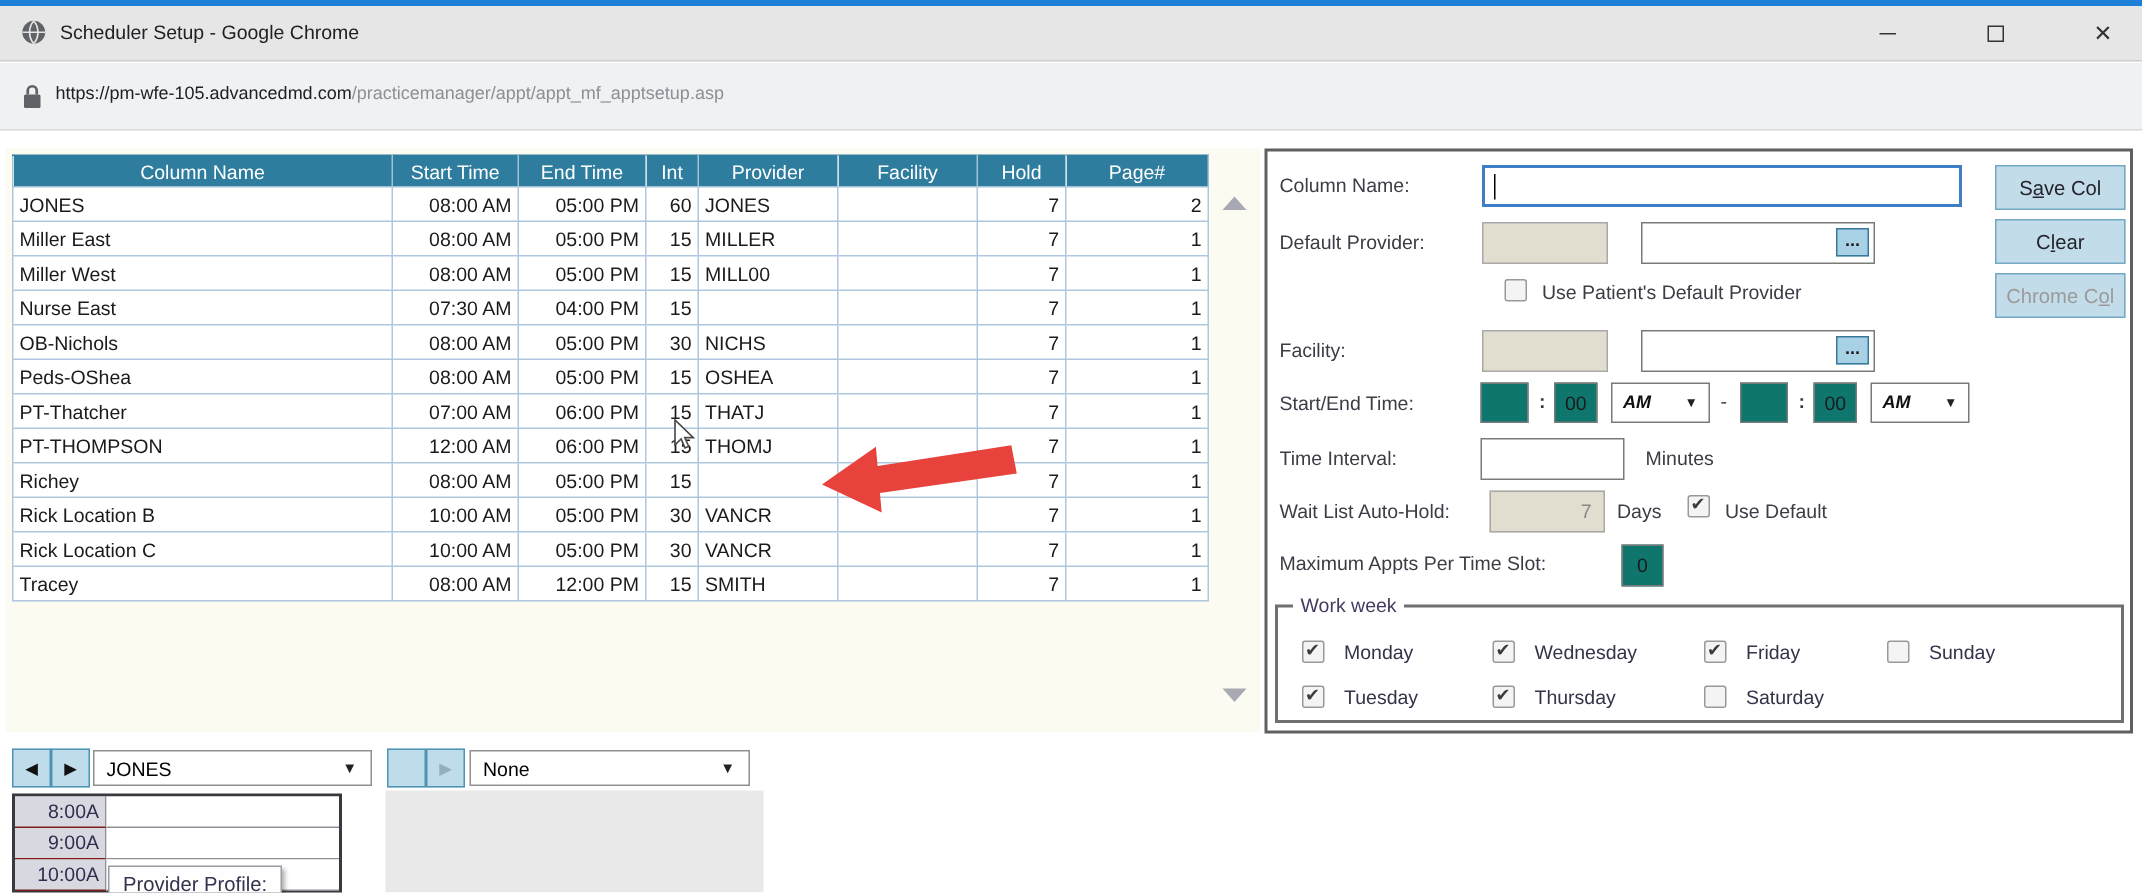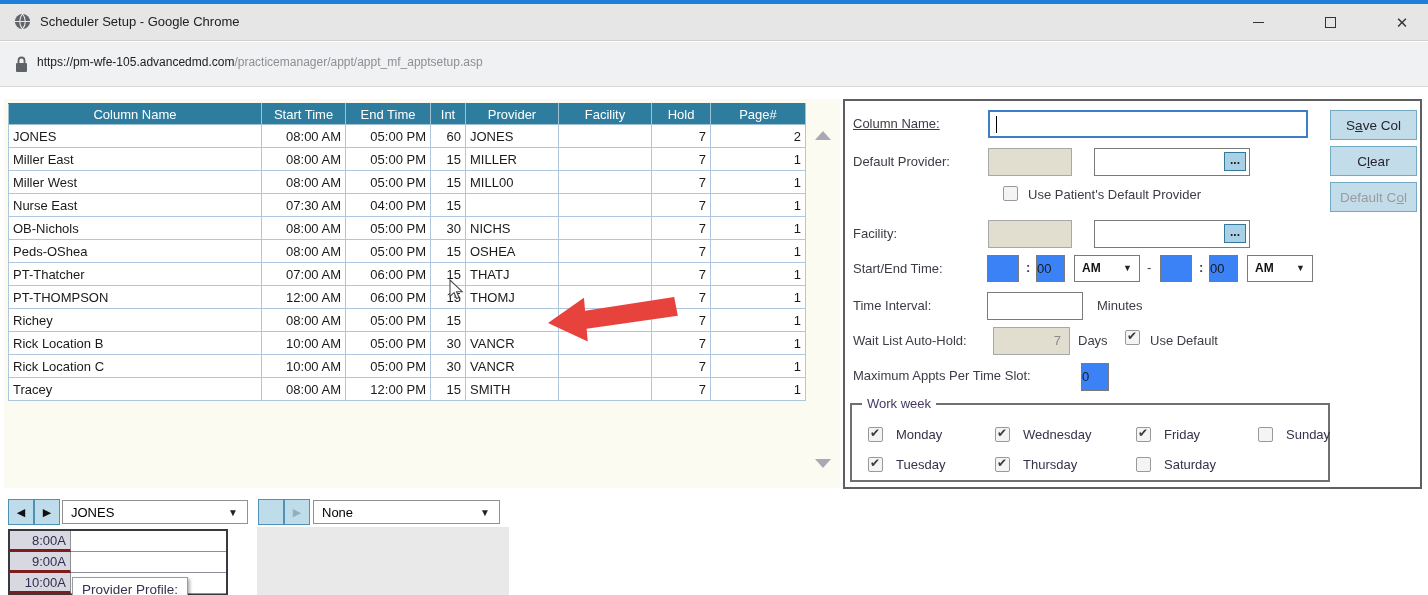--- a/index.html
+++ b/index.html
@@ -46,41 +46,41 @@
   .caret { position:absolute; left:6px; top:4px; width:1px; height:17px; background:#000; }
   .beige { position:absolute; background:#E2DECF; border:1px solid #A8A8A8; }
   .lookup { position:absolute; background:#fff; border:1px solid #7A7A7A; }
   .dots-btn { position:absolute; right:3px; top:3px; width:22px; height:19px; background:#A9D1E5; border:1px solid #34789A; font-size:12px; font-weight:700; color:#1c1c1c; text-align:center; line-height:15px; }
   .side-btn { position:absolute; left:485px; width:87px; height:30px; background:#C3DCEA; border:1px solid #74A9C4; font-size:13.5px; color:#25252e; display:flex; align-items:center; justify-content:center; }
   .side-btn.disabled { color:#9B9B9B; }
   .u { text-decoration:underline; }
   .cb { width:15px; height:15px; background:#F4F4F4; border:1px solid #999; border-radius:2px; display:inline-block; position:relative; flex:none; }
   .cb.on::after { content:"\2714"; position:absolute; left:1px; top:-2px; font-size:12px; color:#3b3b3b; }
   .cb-abs { position:absolute; }
-  .mini-sel { position:absolute; background:#fff; border:1px solid #7A7A7A; font-size:12px; font-weight:700; color:#111; }
+  .mini-sel { position:absolute; background:#fff; border:1px solid #7A7A7A; font-size:12px; font-weight:700; color:#111;font-style:italic; }
   .mini-sel .sel-txt { position:absolute; left:7px; top:5px; }
   .mini-sel .sel-arrow { position:absolute; right:7px; top:7px; font-size:9px; color:#222; }
-  .num-inp { position:absolute; background:#3b82f6; border:1px solid #7A7A7A; font-size:13px; line-height:25px; }
+  .num-inp { position:absolute; background:#0f766e; border:1px solid #7A7A7A; text-align:center; font-size:13px; line-height:25px; }
   .gray-val { color:#8a8a8a; text-align:right; padding-right:8px; line-height:26px; font-size:13px; }
-  fieldset.workweek { position:absolute; left:5px; top:295px; width:480px; height:86px; border:2px solid #707070; }
+  fieldset.workweek { position:absolute; left:5px; top:295px; width:566px; height:86px; border:2px solid #707070; }
   fieldset.workweek legend { margin-left:10px; padding:0 5px; font-size:13px; color:#45385F; }
   .workweek-grid { position:absolute; left:16px; top:8px; display:grid; grid-auto-flow:column; grid-template-rows:30px 30px; grid-template-columns:127px 141px 122px auto;text-align:right; }
   .day-item { display:flex; align-items:center; gap:13px; }
   .day-label { font-size:13px; color:#33334A; }
 
   
   .nav-btn { position:absolute; top:499px; width:26px; height:26px; background:#BFDCEA; border:1px solid #4E93B4; display:flex; align-items:center; justify-content:center; font-size:11px; color:#111; }
   .nav-btn.disabled { color:#93AFBD; }
   .combo { position:absolute; top:500px; height:24px; background:#fff; border:1px solid #919191; font-size:13px; color:#000; }
   .combo .sel-txt { position:absolute; left:8px; top:4px; }
   .combo .sel-arrow { position:absolute; right:9px; top:6px; font-size:10px; color:#222; }
   .gray-block { position:absolute; left:257px; top:527px; width:252px; height:68px; background:#E9E9E9; }
   .mini-grid { position:absolute; left:8px; top:529px; width:220px; border:2px solid #38383F; background:#fff; }
   .mg-row { display:flex; height:21px; }
-  .mg-time { width:61px; background:#D8D8E0; border-right:1px solid #8F8F98; border-bottom:3px solid #7f1d1d; color:#2E2E50; font-size:13px; text-align:right; padding:2px 4px 0 0; }
+  .mg-time { width:61px; background:#D8D8E0; border-right:1px solid #8F8F98; border-bottom:1px solid #7f1d1d; color:#2E2E50; font-size:13px; text-align:right; padding:2px 4px 0 0; }
   .mg-cell { flex:1; background:#fff; border-bottom:1px solid #8F8F98; }
   .tooltip { position:absolute; left:72px; top:577px; background:#FEFEFE; border:1px solid #9A9AA2; box-shadow:2px 2px 3px rgba(0,0,0,.3); padding:4px 9px 6px 9px; font-size:13.5px; color:#33334D; white-space:nowrap; z-index:30; }
 
   .red-arrow { position:absolute; left:545px; top:296px; z-index:20; }
   .cursor { position:absolute; left:449px; top:279px; z-index:25; }
 </style>
 </head>
 <body>
 
 <div class="accent-strip"></div>
@@ -267,31 +267,31 @@
           <td class="c6">7</td>
           <td class="c7">1</td>
         </tr>
       </tbody>
   </table>
   <div class="scroll-up"></div>
   <div class="scroll-down"></div>
 </div>
 
 <div class="panel">
-  <span class="lbl" style="left:8px;top:15px;text-decoration:underline;">Column Name:</span>
+  <span class="lbl" style="left:8px;top:15px;">Column Name:</span>
   <div class="inp inp-focus" style="left:143px;top:9px;width:320px;height:28px;"><span class="caret"></span><span></span></div>
 
   <div class="side-btn" style="top:9px;">
       <span><span>S</span><span class="u">a</span><span>ve Col</span></span>
     </div>
   <div class="side-btn" style="top:45px;">
       <span><span>C</span><span class="u">l</span><span>ear</span></span>
     </div>
   <div class="side-btn disabled" style="top:81px;">
-      <span><span>Default C</span><span class="u">o</span><span>l</span></span>
+      <span><span>Chrome C</span><span class="u">o</span><span>l</span></span>
     </div>
 
   <span class="lbl" style="left:8px;top:53px;">Default Provider:</span>
   <div class="beige" style="left:143px;top:47px;width:84px;height:28px;"></div>
   <div class="lookup" style="left:249px;top:47px;width:156px;height:28px;">
     <div class="dots-btn">...</div>
   </div>
 
   <span class="cb cb-abs" style="left:158px;top:85px;"></span>
   <span class="lbl" style="left:183px;top:86px;">Use Patient's Default Provider</span>

